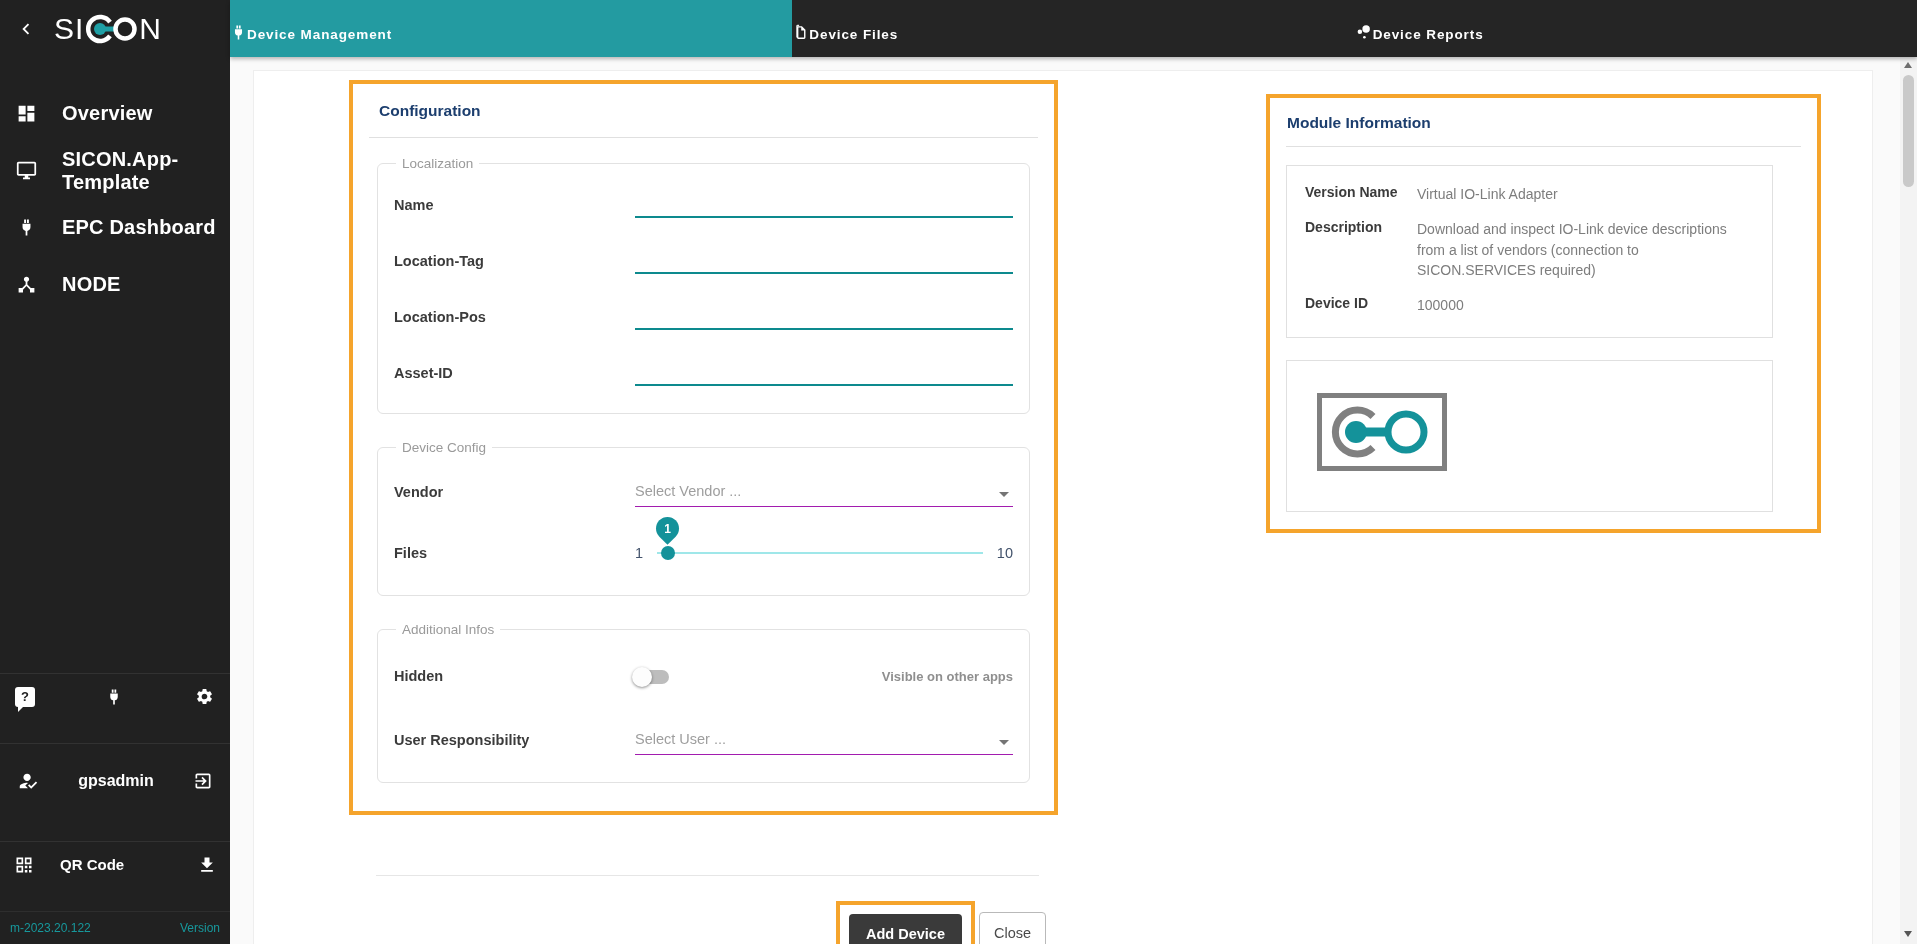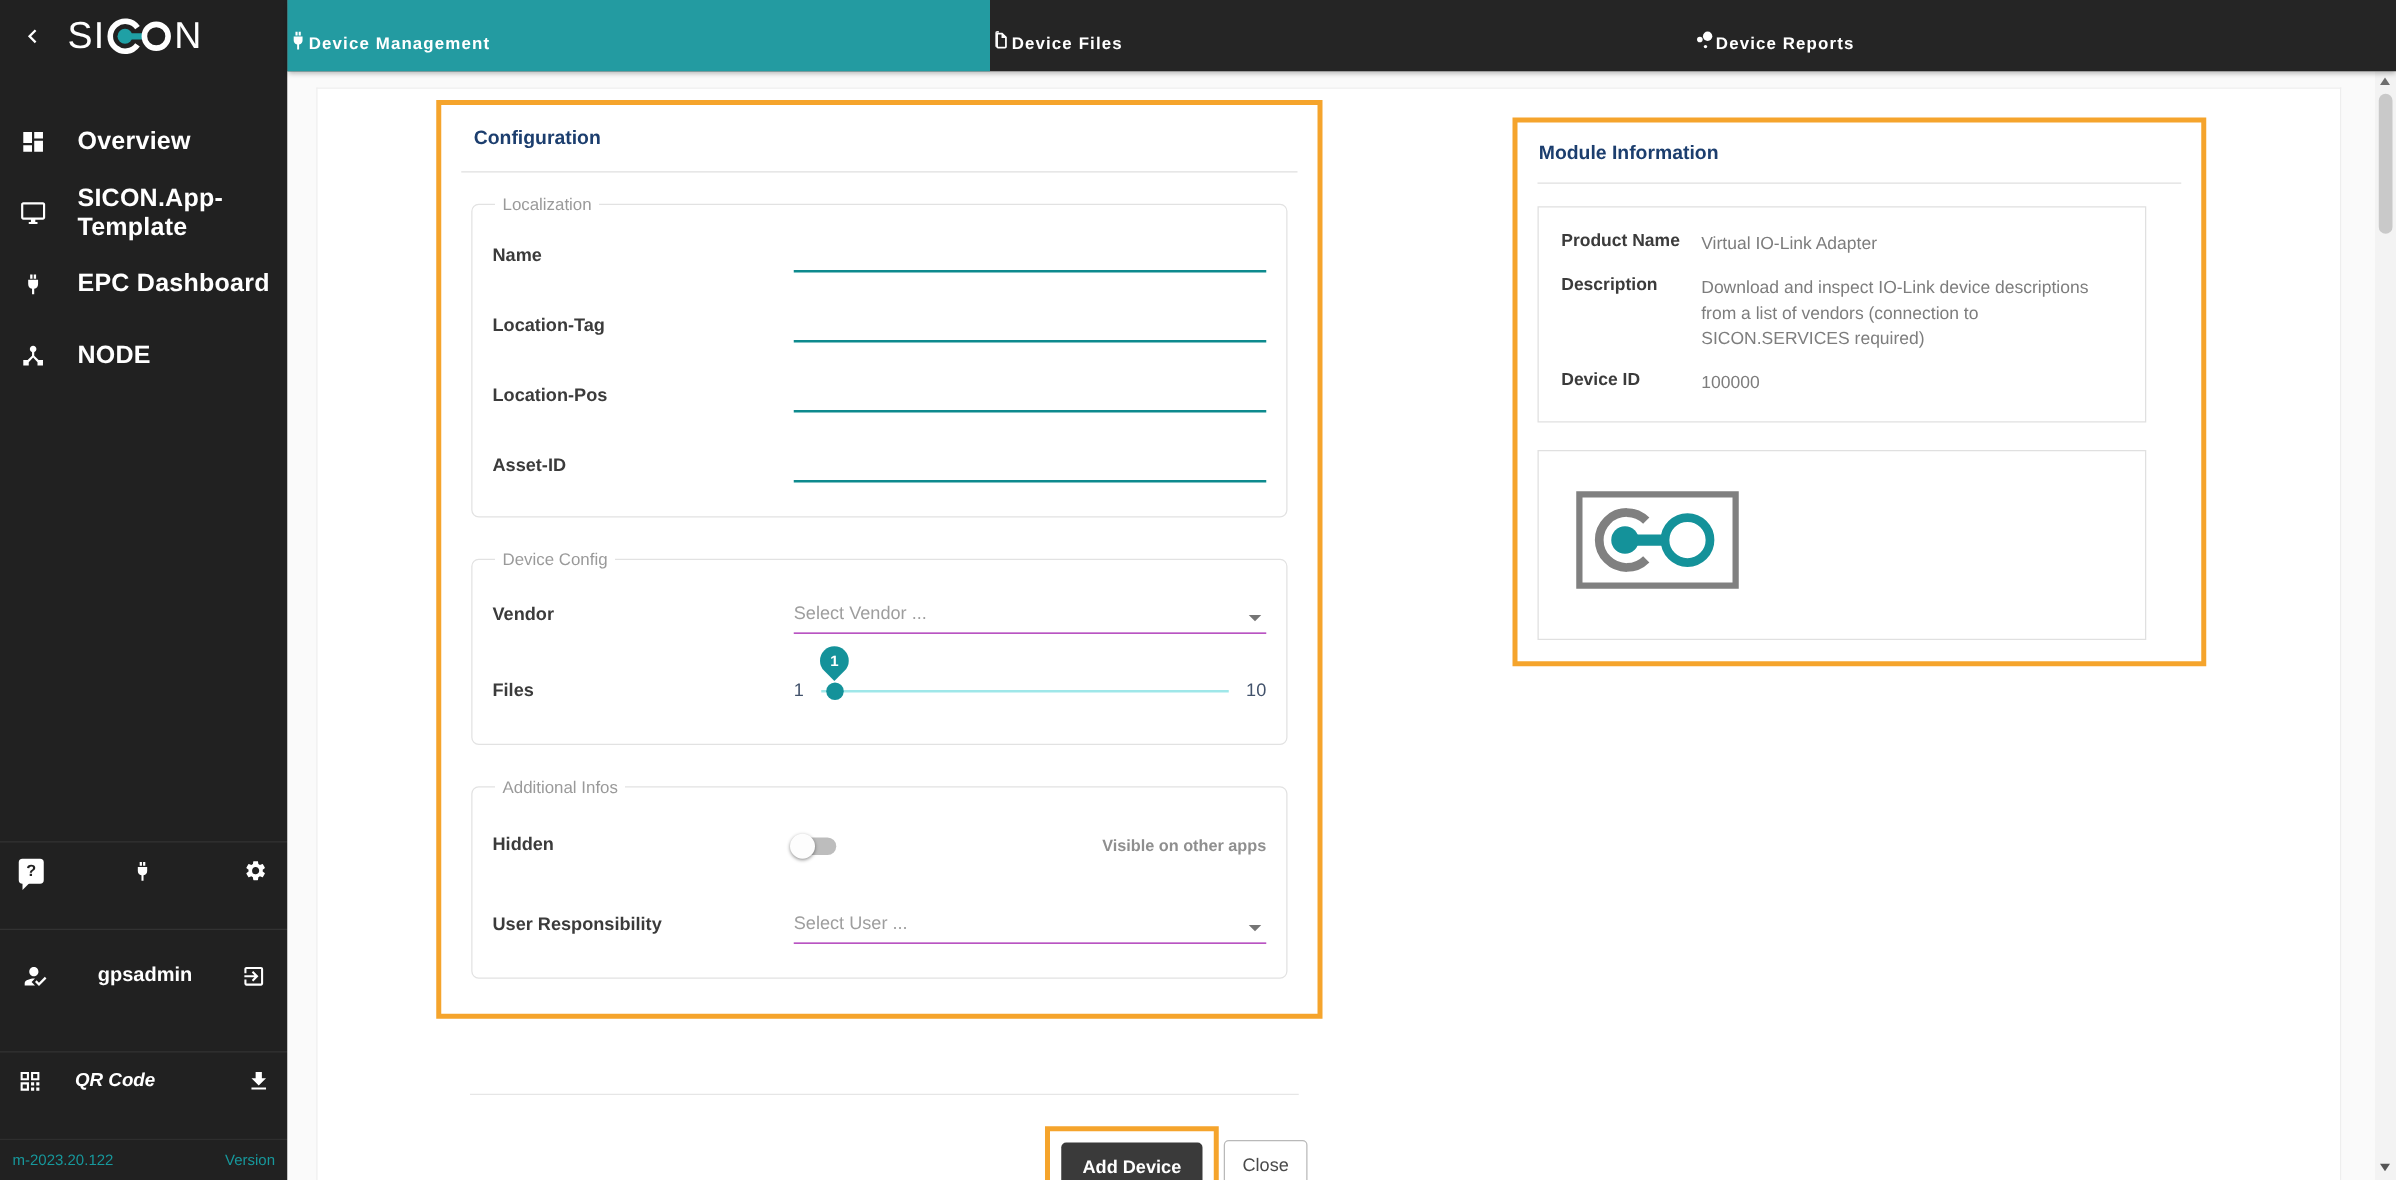--- a/index.html
+++ b/index.html
@@ -28,21 +28,21 @@
                display:flex; align-items:center; justify-content:center; cursor:pointer; }
   .help-icon .q { color:#212121; font-weight:bold; font-size:13px; line-height:1; }
   .help-icon::after { content:""; position:absolute; bottom:-5px; left:3px;
                       border-left:6px solid #fff; border-bottom:6px solid transparent; }
   .util-ic { width:22px; height:22px; display:flex; align-items:center; justify-content:center; cursor:pointer; }
 
   .user-row { height:74px; border-top:1px solid rgba(255,255,255,0.08);
               display:flex; align-items:center; padding:0 16px; }
   .user-name { flex:1; text-align:center; font-size:16px; font-weight:bold; }
   .qr-row { height:46px; border-top:1px solid rgba(255,255,255,0.08);
-            display:flex; align-items:center; padding:0 12px; cursor:pointer;font-style:italic; }
+            display:flex; align-items:center; padding:0 12px; cursor:pointer; }
   .qr-lb { margin-left:24px; font-size:15px; font-weight:bold; flex:1; }
   .version-row { height:33px; border-top:1px solid rgba(255,255,255,0.06);
                  display:flex; align-items:center; justify-content:space-between;
                  padding:0 10px; color:#17989c; font-size:12px; }
 
   
   .main { flex:1; display:flex; flex-direction:column; min-width:0; }
   .tabbar { height:57px; display:flex; background:#252525; box-shadow:0 2px 4px rgba(0,0,0,0.28); position:relative; z-index:5; }
   .tab { flex:1; display:flex; flex-direction:row; align-items:center; justify-content:flex-start;
          padding-top:7px; color:#fff; cursor:pointer; }
@@ -90,21 +90,21 @@
                         transform:rotate(45deg); color:#fff; font-size:12px; font-weight:bold; }
 
   
   .toggle-wrap { display:flex; align-items:flex-end;font-weight:bold; }
   .toggle { width:34px; height:14px; background:#bdbdbd; border-radius:7px; position:relative; cursor:pointer; }
   .knob { position:absolute; left:-3px; top:-3px; width:20px; height:20px; border-radius:50%;
           background:#fdfdfd; box-shadow:0 1px 3px rgba(0,0,0,0.45); }
   .hint { margin-left:auto; color:#8f8f8f; font-size:13px; }
 
   
-  .module { left:956px; top:23px; width:555px; height:439px; padding:12px 16px; }
+  .module { left:1012px; top:23px; width:555px; height:439px; padding:12px 16px; }
   .module h2 { margin:4px 0 14px 1px; }
   .mcard { border:1px solid #e0e0e0; margin-top:18px; padding:18px; margin-right:28px; }
   .mrow { display:flex; font-size:14px; margin-bottom:15px; }
   .mrow:last-child { margin-bottom:4px; }
   .mlabel { width:112px; flex-shrink:0; font-weight:bold; color:#3b3b3b; }
   .mvalue { flex:1; color:#7d7d7d; line-height:1.45; }
   .mcard.logo-card { height:152px; padding:32px 0 0 30px; margin-top:22px; }
   .logo-box { width:130px; height:78px; border:5px solid #808080; background:#fff;
               display:flex; align-items:center; justify-content:center; }
 
@@ -350,21 +350,21 @@
             </div>
           </fieldset>
         </section>
 
         <section class="panel module">
           <h2>Module Information</h2>
           <div class="hr"></div>
 
           <div class="mcard">
             <div class="mrow">
-              <span class="mlabel">Product Name</span>
+              <span class="mlabel">Version Name</span>
               <span class="mvalue">Virtual IO-Link Adapter</span>
             </div>
             <div class="mrow">
               <span class="mlabel">Description</span>
               <span class="mvalue">Download and inspect IO-Link device descriptions from a list of vendors (connection to SICON.SERVICES required)</span>
             </div>
             <div class="mrow">
               <span class="mlabel">Device ID</span>
               <span class="mvalue">100000</span>
             </div>

